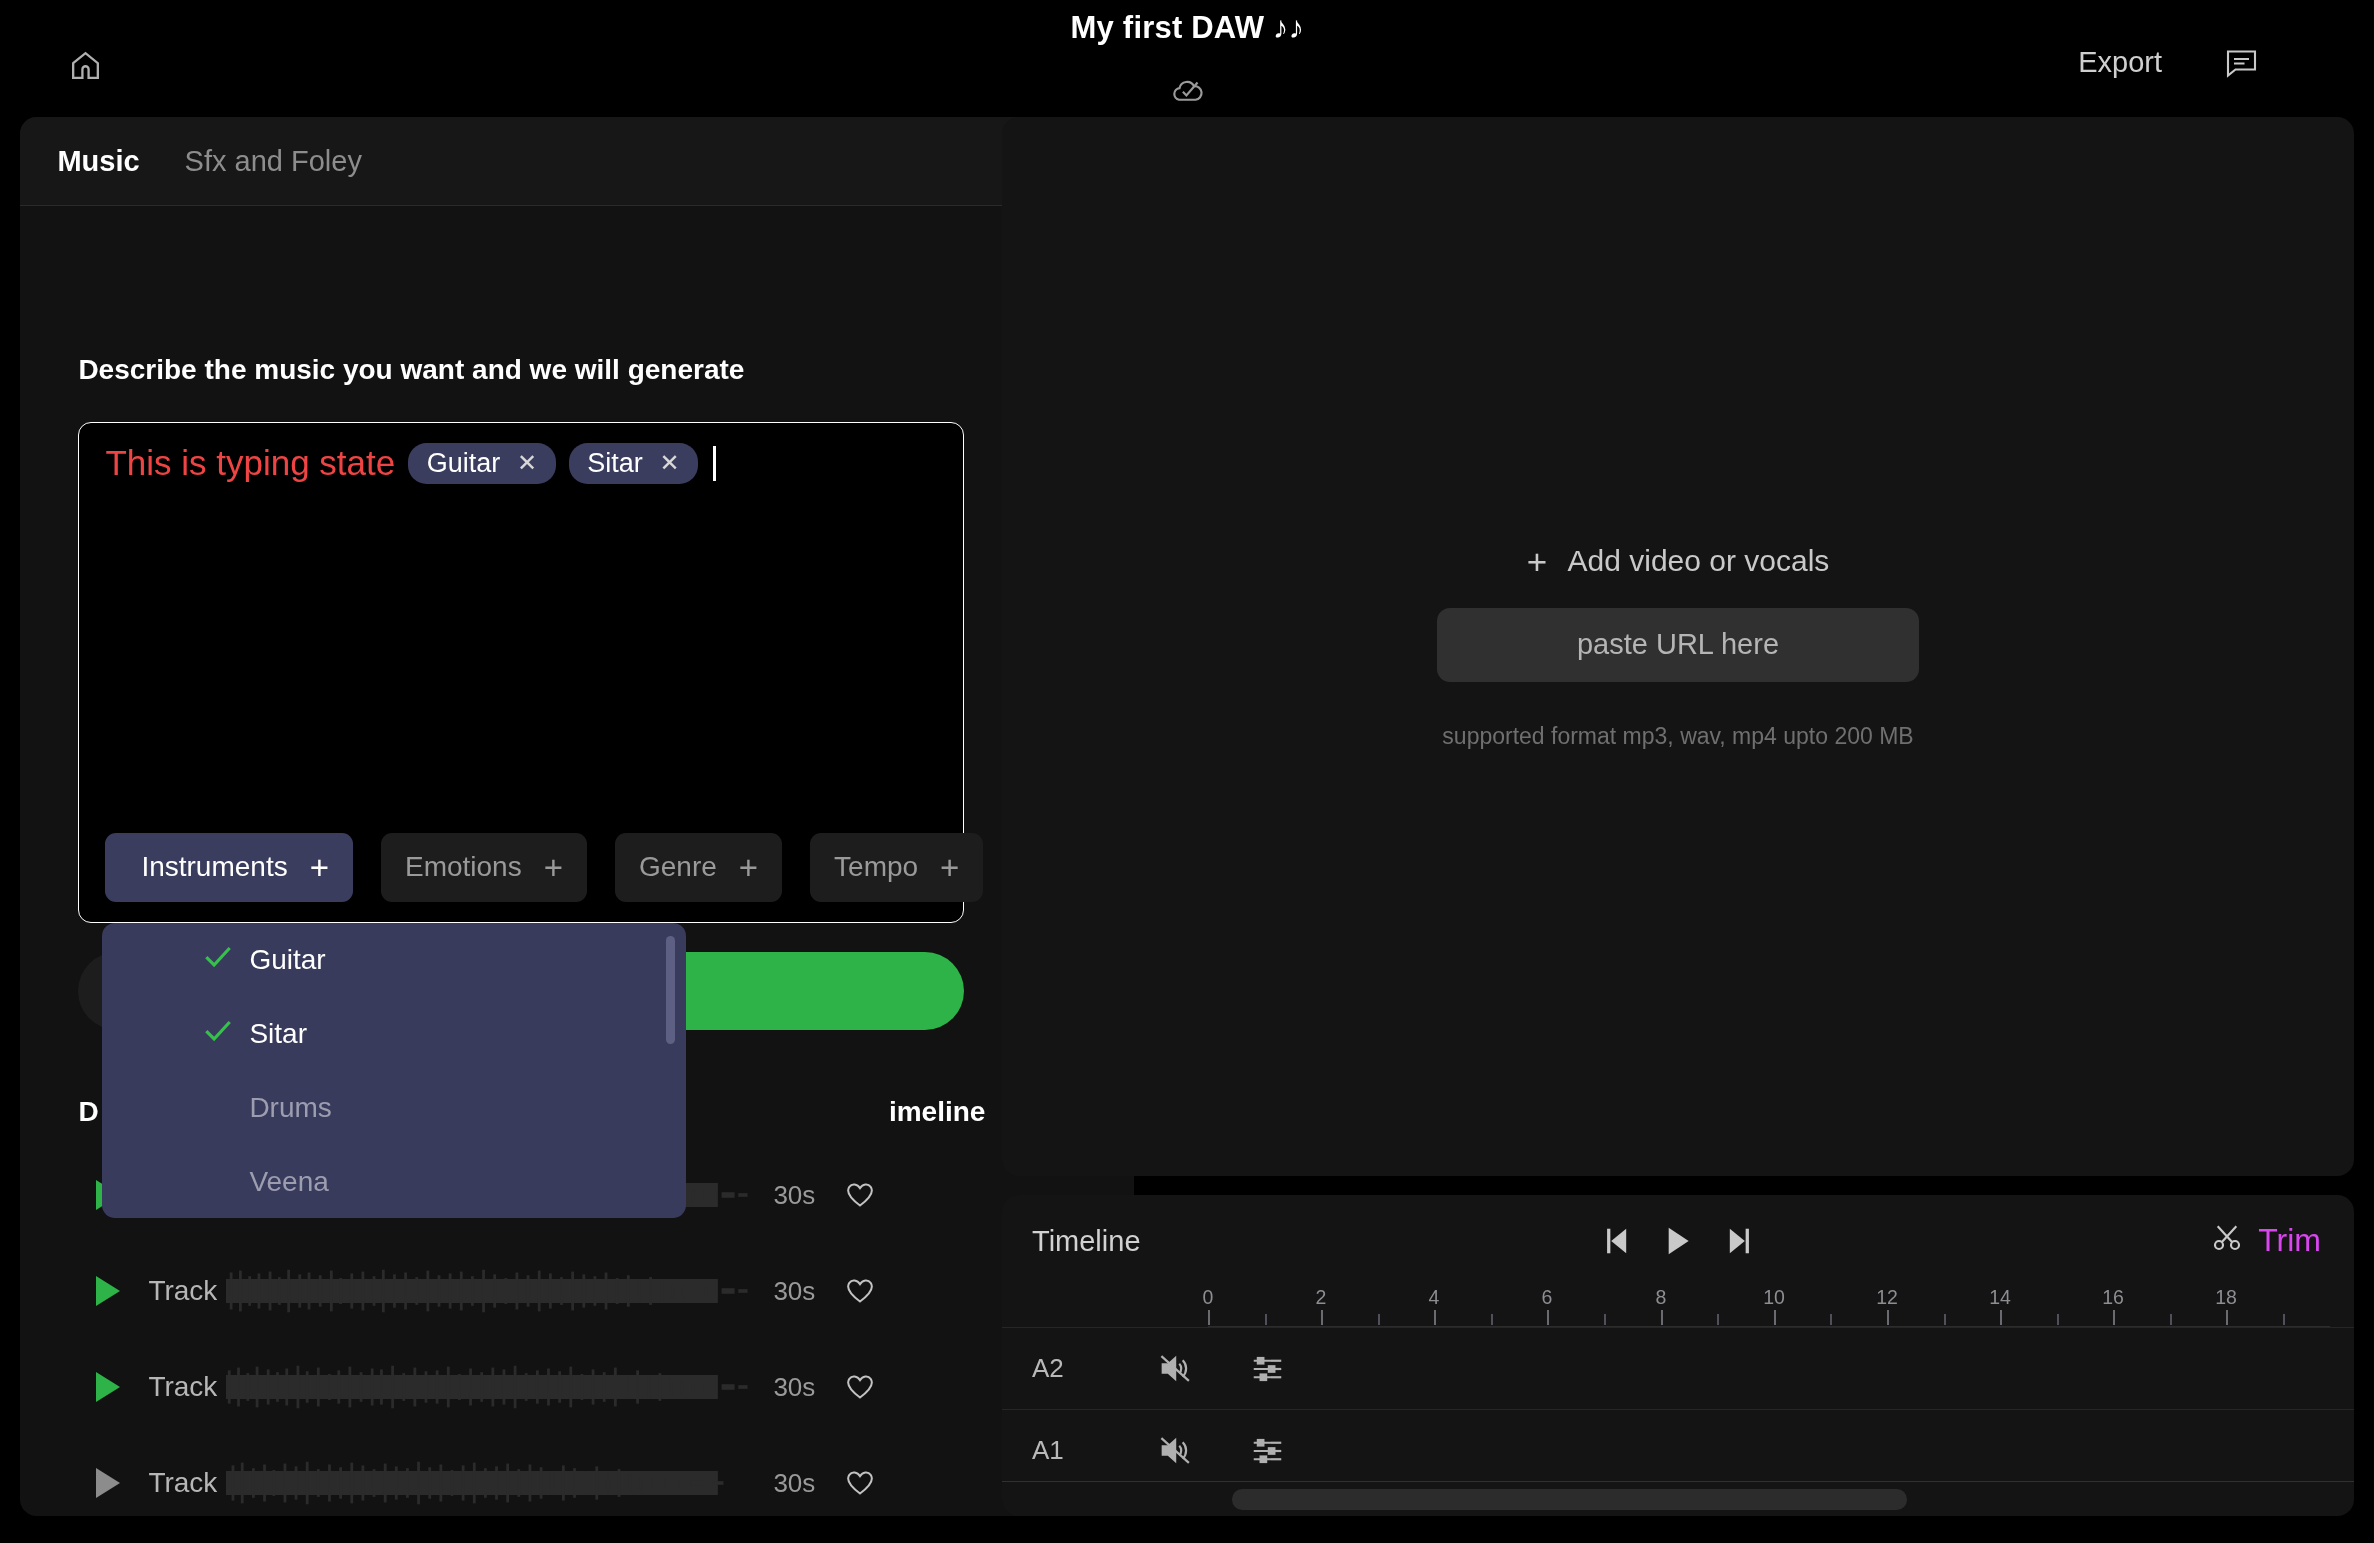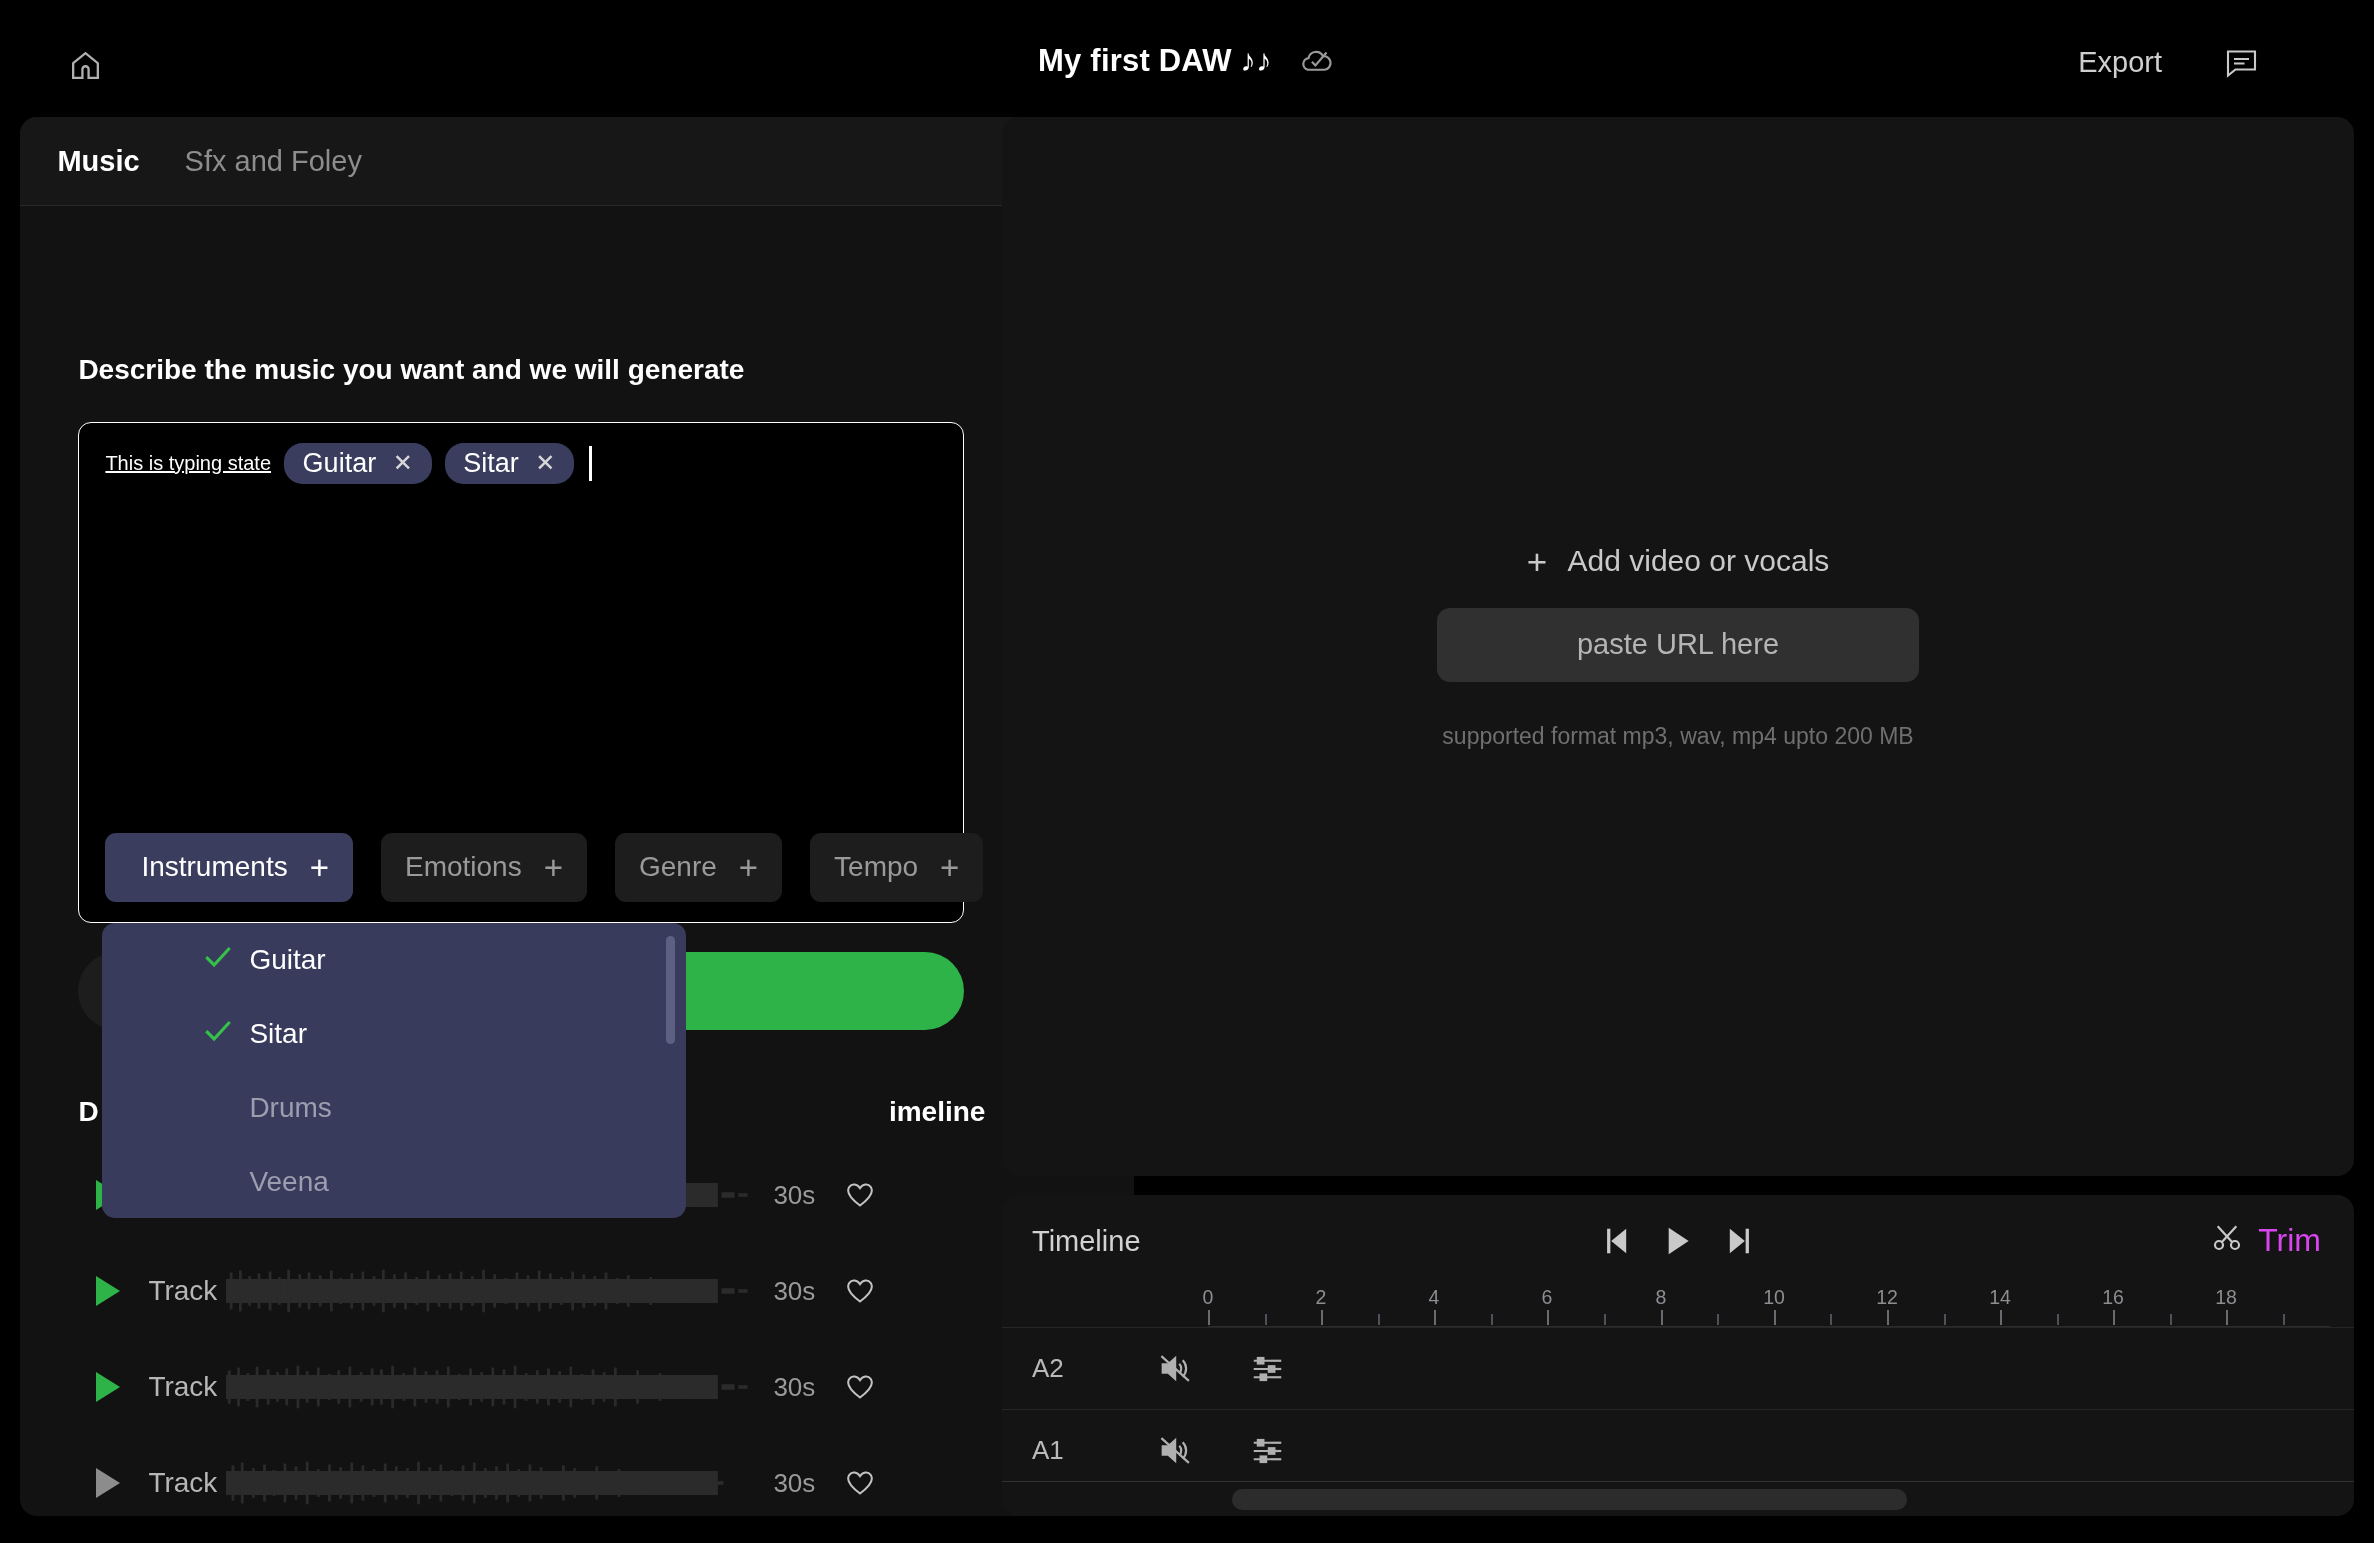--- a/index.html
+++ b/index.html
@@ -15,21 +15,21 @@
   .header {
     position:absolute; left:0; top:0; width:2375px; height:121px;
     background:#000;
   }
   .home-icon {
     position:absolute; left:59px; top:39px; width:52px; height:52px;
     display:flex; align-items:center; justify-content:center; cursor:pointer;
   }
   .title-wrap {
     position:absolute; left:0; top:0; width:2375px; height:121px;
-    display:flex; align-items:center; justify-content:center; gap:24px;
+    display:flex; align-items:center; justify-content:center; gap:24px;flex-direction:column;
   }
   .doc-title {
     font-size:31px; font-weight:bold; color:#ffffff; letter-spacing:0.2px;
     white-space:nowrap;
   }
   .cloud-icon { width:41px; height:41px; display:flex; align-items:center; justify-content:center; }
   .export-btn {
     position:absolute; right:213px; top:39px; height:46px;
     font-size:29px; color:#cfcfcf; cursor:pointer; line-height:46px;
   }
@@ -57,21 +57,21 @@
   }
 
   .prompt-box {
     position:absolute; left:58px; top:305px; width:886px; height:501px;
     background:#000; border:1.9px solid #ffffff; border-radius:13px;
   }
   .prompt-line {
     position:absolute; left:26px; top:20.4px; right:18.6px;
     display:flex; align-items:center; flex-wrap:wrap; gap:0;
   }
-  .prompt-text { font-size:20px; color:#ffffff;text-decoration:underline; }
+  .prompt-text { font-size:35px; color:#ef4444; }
   .chip-tag {
     display:inline-flex; align-items:center; gap:16.7px;
     background:#3b3d5e; color:#ffffff; font-size:27px;
     border-radius:18.6px; padding:4.6px 18.6px; margin-left:13px;
   }
   .chip-x { color:#d8d8d8; font-size:24px; cursor:pointer; }
   .caret {
     display:inline-block; width:2.8px; height:35px; background:#ffffff;
     margin-left:15px;
   }

